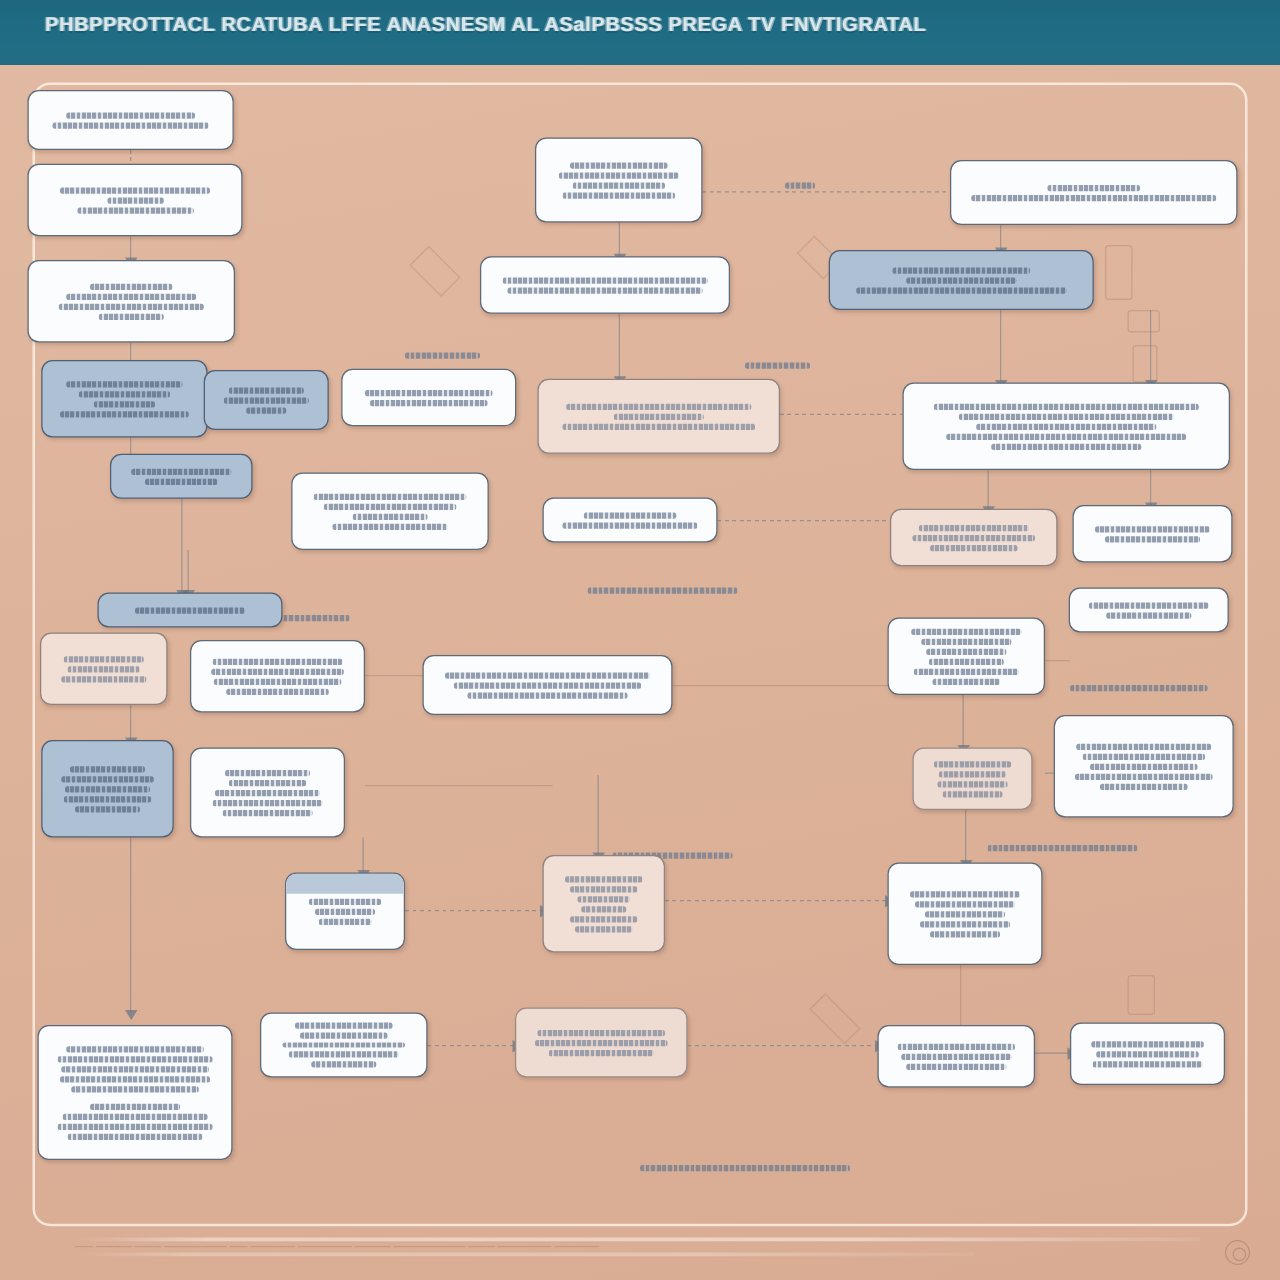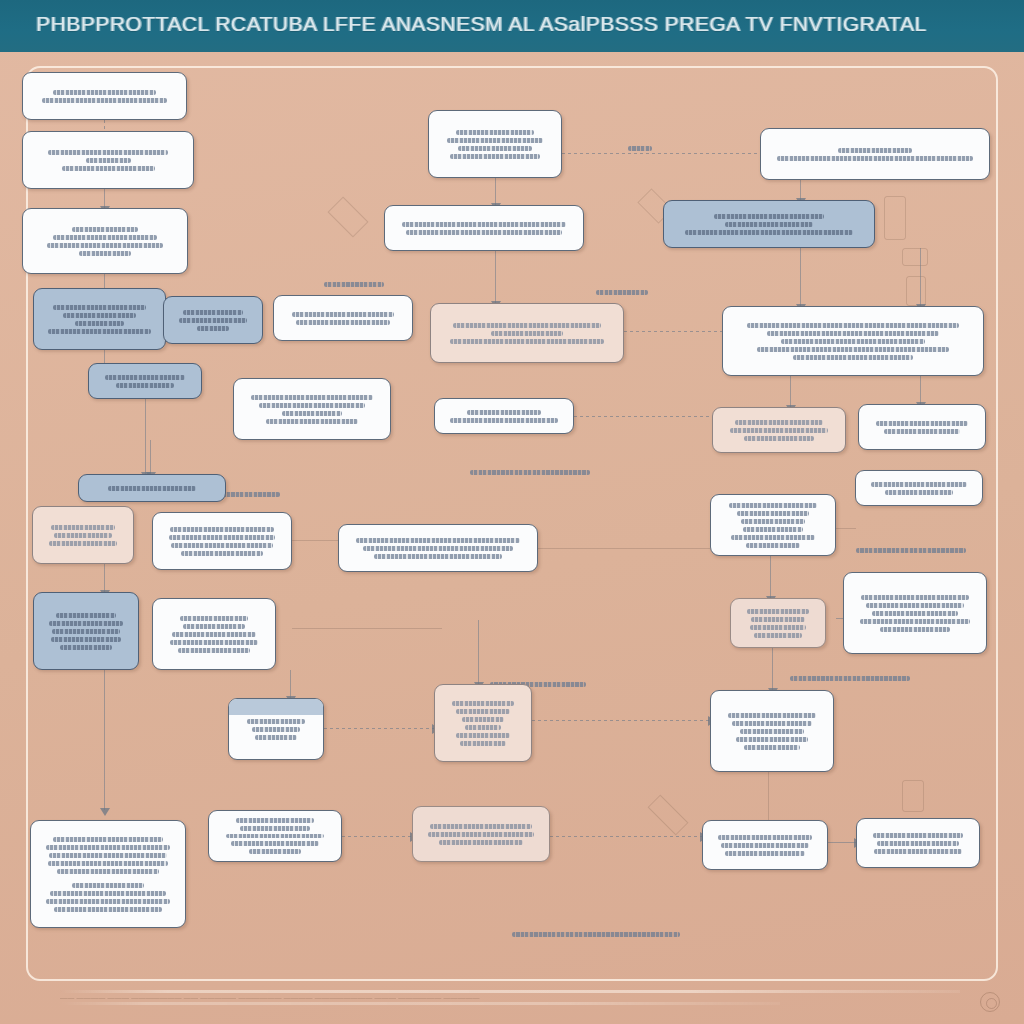--- a/index.html
+++ b/index.html
@@ -18,21 +18,21 @@
   }
   
   #header {
     position: absolute; left: 0; top: 0; width: 1024px; height: 52px;
     background: linear-gradient(180deg,#1d687f 0%, #1f6d85 60%, #236d82 100%);
     z-index: 40;
   }
   #header-title {
     position: absolute; left: 36px; top: 12px;
     color: #e9f2f5;
-    font-size: 21px; letter-spacing: 0.5px; font-weight: 400;
+    font-size: 16px; letter-spacing: 0.5px; font-weight: 700;
     white-space: nowrap;
     text-shadow: 1.2px 0 0 rgba(233,242,245,.55), -1.2px 0 0 rgba(233,242,245,.35), 0 1px 1px rgba(0,0,0,.18);
     opacity: .92;
     filter: blur(.35px);
   }
   
   #frame {
     position: absolute; left: 26px; top: 66px;
     width: 972px; height: 915px;
     border: 2px solid rgba(255,246,236,.78);

